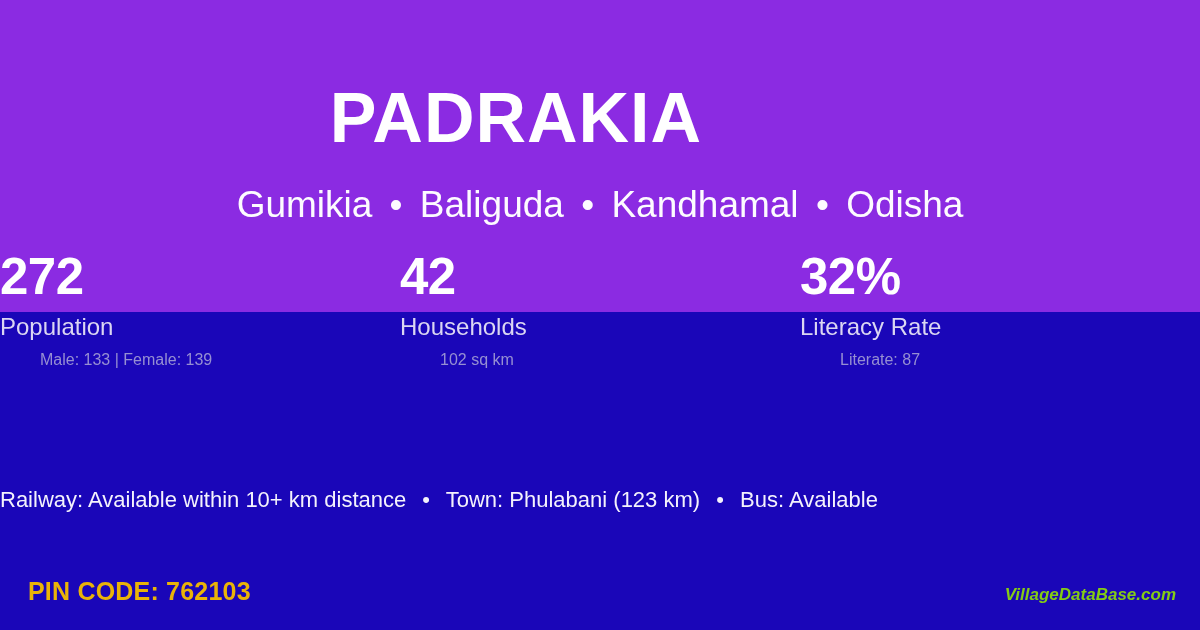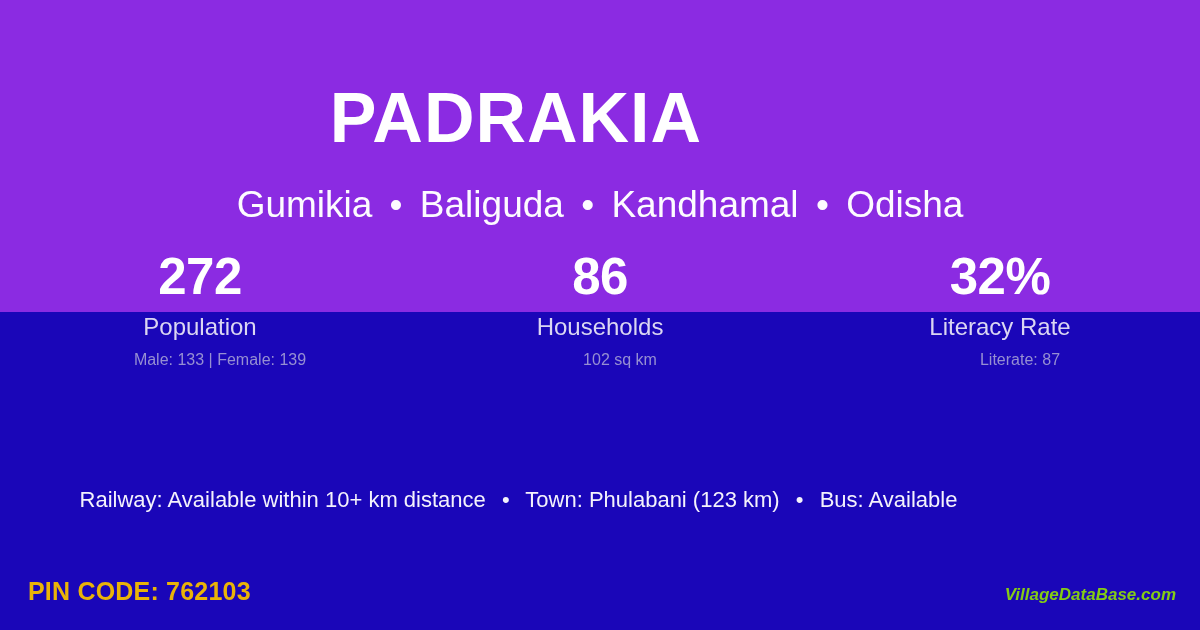--- a/index.html
+++ b/index.html
@@ -59,21 +59,21 @@
   
   #stats-row {
     position: absolute;
     left: 0;
     top: 246px;
     width: 1200px;
     display: flex;
   }
   .stat-cell {
     flex: 1 1 0;
-    text-align: center;
+    text-align: left;
   }
   .stat-value {
     color: #FFFFFF;
     font-size: 51px;
     font-weight: 800;
     line-height: 62px;
     letter-spacing: -0.5px;
   }
   .stat-label {
     color: #DBD6F2;
@@ -89,21 +89,20 @@
     line-height: 22px;
     margin-top: 7px;
     padding-left: 40px;
   }
   
   #amenities {
     position: absolute;
     left: 0;
     top: 486px;
     width: 1037px;
-    text-align: center;
     color: #F4F2FC;
     font-size: 22px;
     font-weight: 400;
     line-height: 28px;
   }
   #amenities .sep {
     padding: 0 10px;
   }
   
   #pin-code {
@@ -148,21 +147,21 @@
 
   <div id="stats-row">
 
     <div class="stat-cell">
       <div class="stat-value">272</div>
       <div class="stat-label">Population</div>
       <div class="stat-sub">Male: 133 | Female: 139</div>
     </div>
 
     <div class="stat-cell">
-      <div class="stat-value">86</div>
+      <div class="stat-value">42</div>
       <div class="stat-label">Households</div>
       <div class="stat-sub">102 sq km</div>
     </div>
 
     <div class="stat-cell">
       <div class="stat-value">32%</div>
       <div class="stat-label">Literacy Rate</div>
       <div class="stat-sub">Literate: 87</div>
     </div>
 

